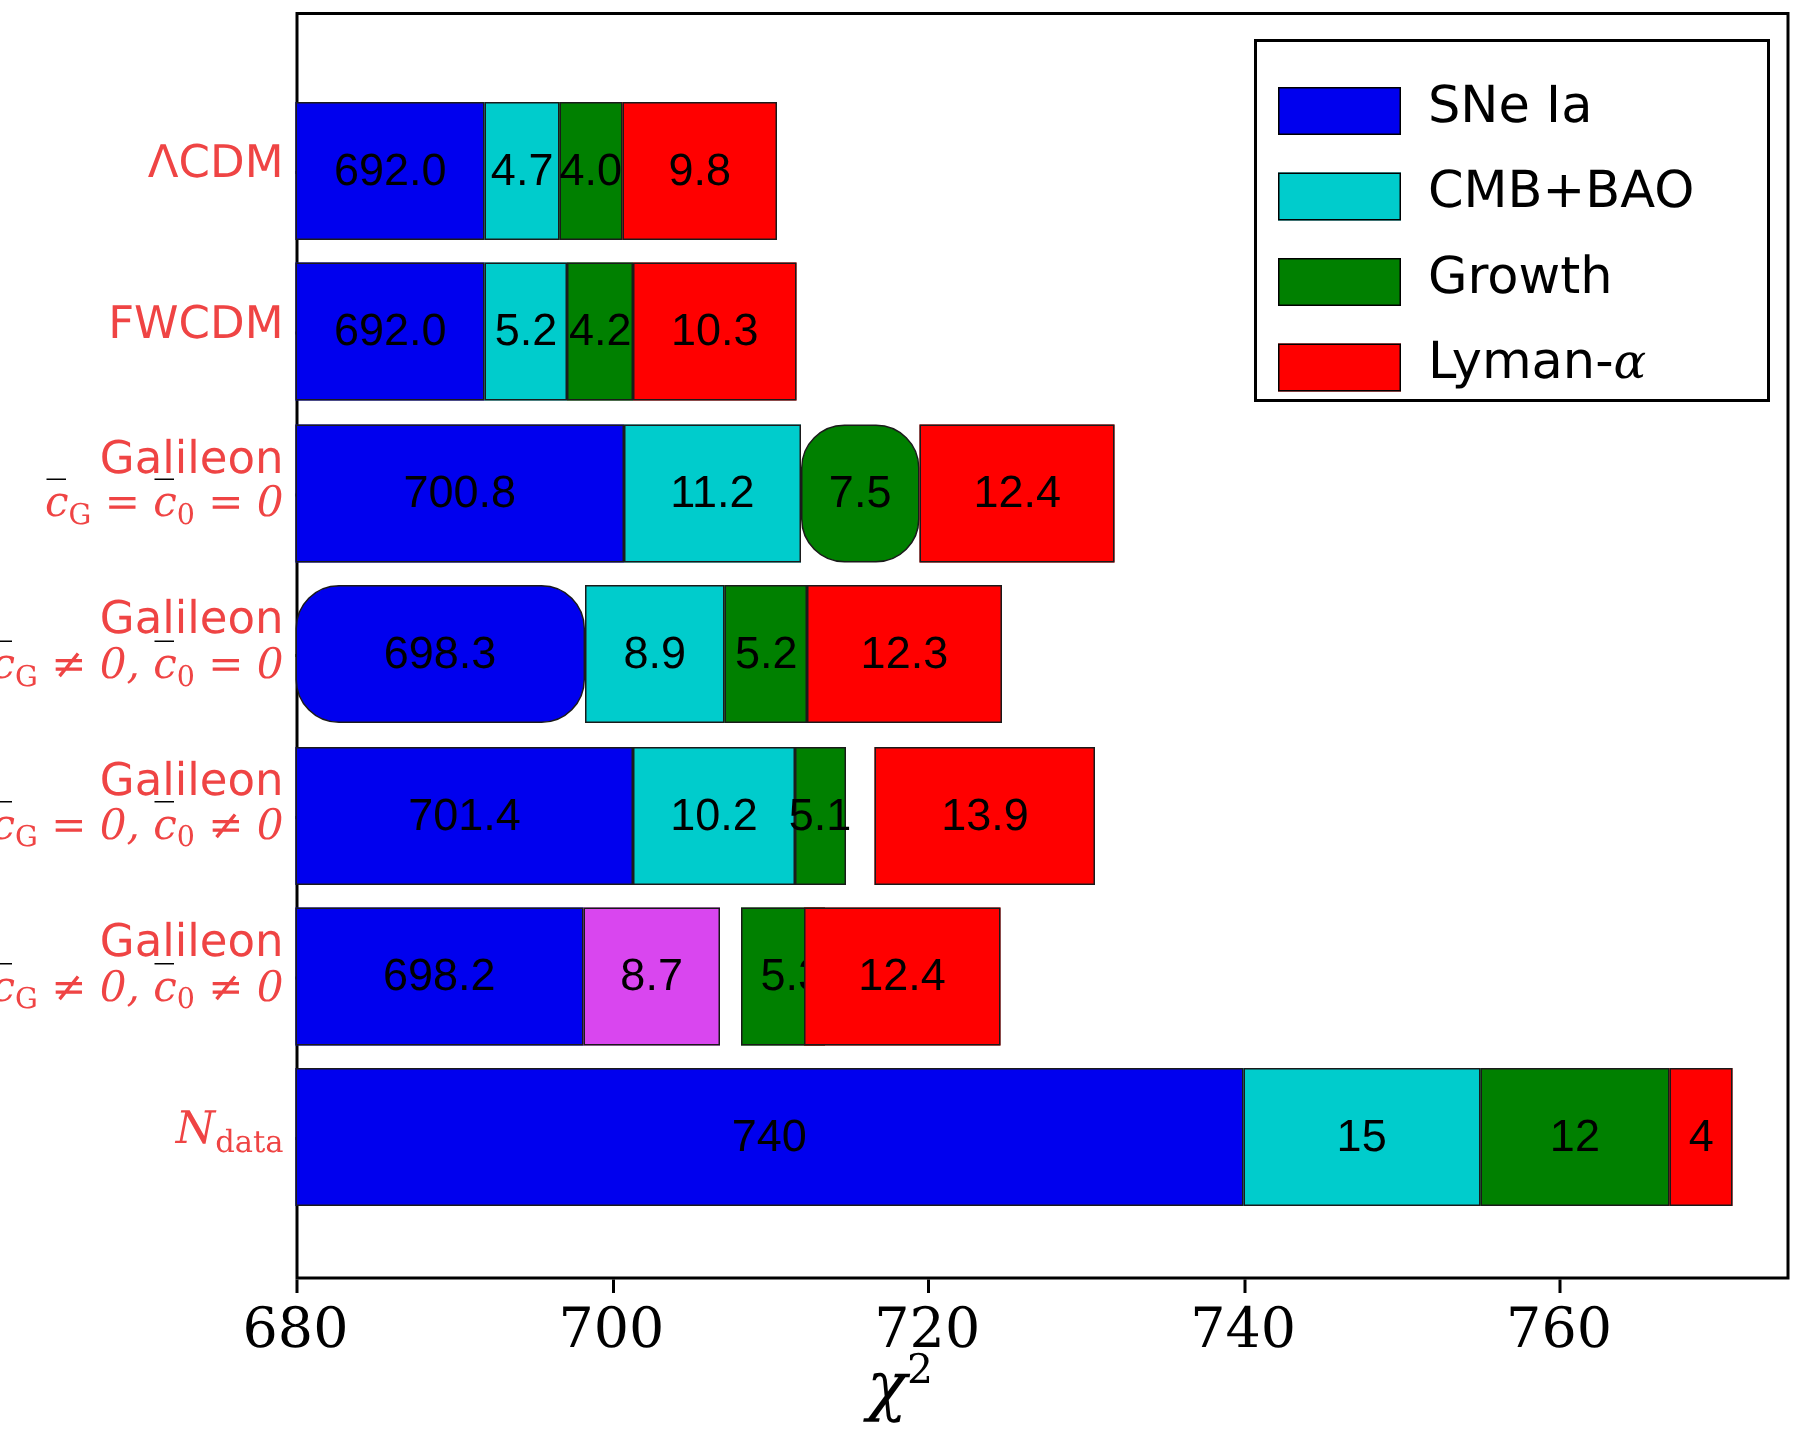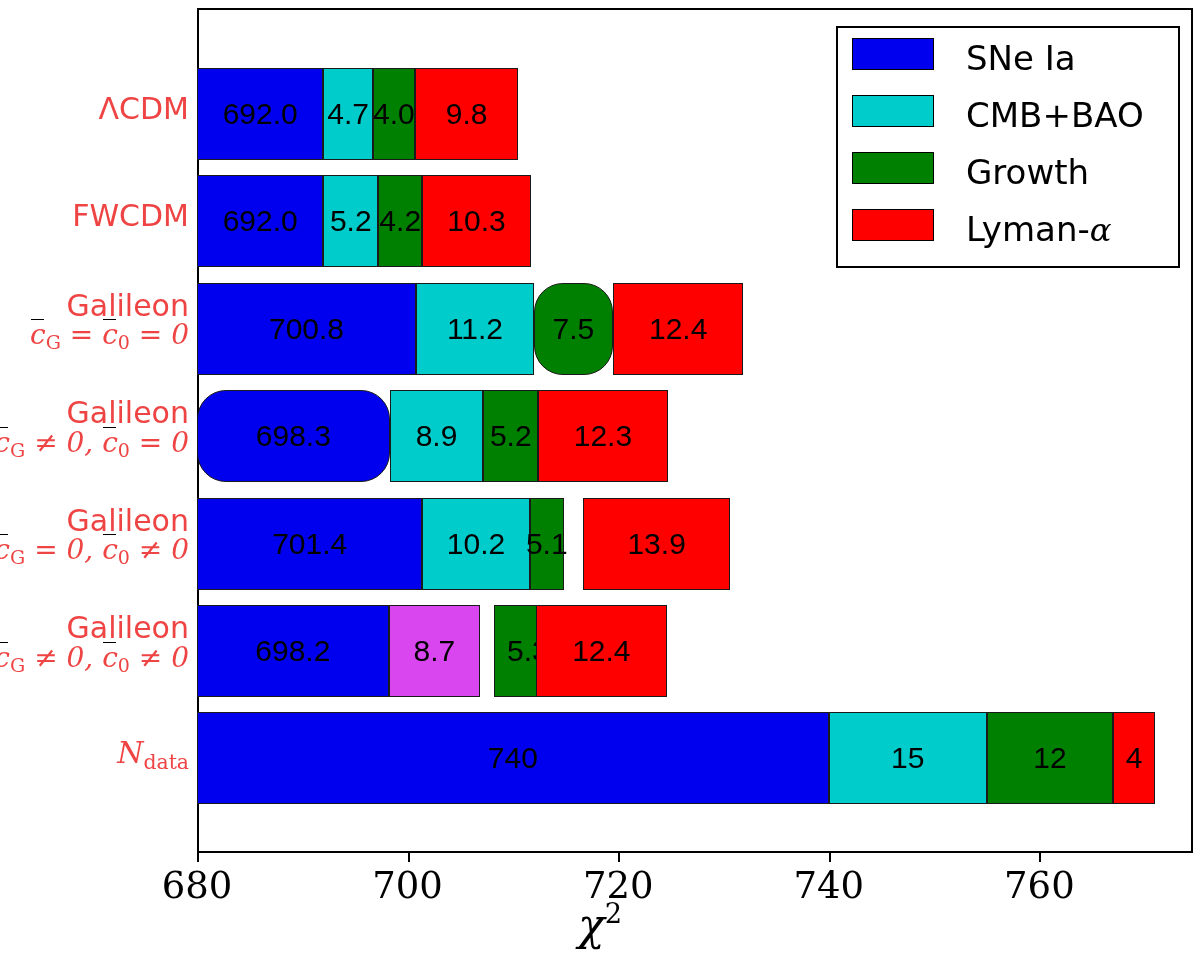--- a/index.html
+++ b/index.html
@@ -80,21 +80,21 @@
   
   #legend{
     position:absolute;
     left:836px;top:26px;
     width:344px;height:242px;
     background:#fff;
     border:2px solid #000;
     box-sizing:border-box;
     padding:10px 14px;
   }
-  .legend-row{display:flex;align-items:flex-start;height:52px;margin-bottom:5px;gap:14px;}
+  .legend-row{display:flex;align-items:flex-end;height:52px;margin-bottom:5px;}
   .legend-swatch{
     width:82px;height:32px;
     border:1.5px solid #000;
     box-sizing:border-box;
     margin-right:18px;flex:none;
   }
   .legend-label{font-size:34px;white-space:nowrap;}
   .legend-label .alpha{font-family:"DejaVu Serif","Liberation Serif",serif;font-style:italic;font-size:0.95em;}
 </style>
 </head>

